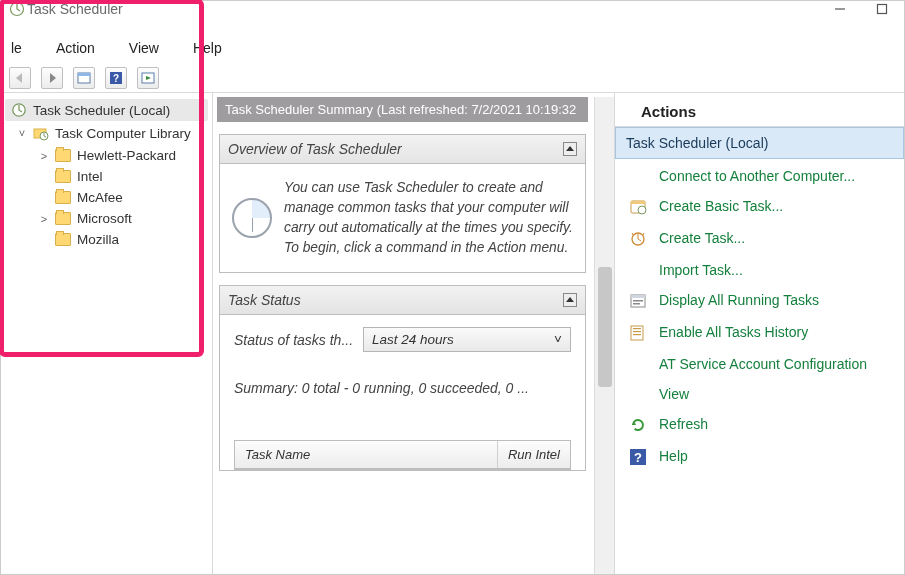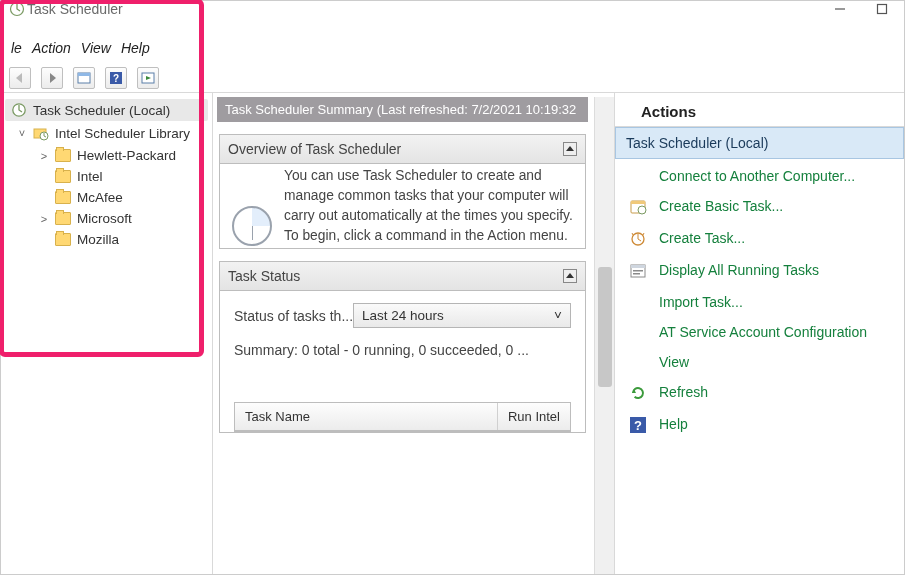--- a/index.html
+++ b/index.html
@@ -24,25 +24,24 @@
 }
 .titlebar .title { flex: 1; padding-left: 2px; font-size: 14px; }
 .titlebar .winbtns { display:flex; gap:26px; align-items:center; padding-right: 6px; }
 .winbtn { width:16px; height:16px; display:flex; align-items:center; justify-content:center; color:#555; }
 .winbtn svg { width:12px; height:12px; stroke:#555; fill:none; stroke-width:1.2; }
 
 .menubar {
   height: 30px;
   display: flex;
   align-items: center;
-  gap: 10px;
+  gap: 34px;
   padding: 0 10px;
   font-size: 14px;
   color: #222;
-  font-style: italic;
 }
 .menubar span { cursor: default; }
 
 .toolbar {
   height: 30px;
   display:flex;
   align-items:center;
   gap: 10px;
   padding: 0 8px;
   border-bottom: 1px solid #d9d9d9;
@@ -106,51 +105,52 @@
   background: #9f9ca0;
   color: #fff;
   font-size: 13px;
   padding: 5px 8px;
   white-space: nowrap;
   overflow: hidden;
 }
 .section {
   border: 1px solid #bdbdbd;
   margin: 0 2px;
+  font-style: italic;
 }
 .section-header {
   background: linear-gradient(#f2f2f2,#e4e4e4);
   border-bottom: 1px solid #bdbdbd;
   padding: 6px 8px;
   display:flex; align-items:center; justify-content:space-between;
   font-size: 14px;
   color: #444;
 }
 .collapse-btn {
   width:14px; height:14px; border:1px solid #888; background:#eee;
   display:flex; align-items:center; justify-content:center;
 }
 .collapse-btn svg { width:8px; height:8px; fill:#333; }
-.section-body { padding: 2px 12px; display:flex; gap:12px; align-items:flex-end; }
+.section-body { padding: 14px 12px; display:flex; gap:12px; align-items:center; }
 .clock-icon {
   width: 40px; height: 40px;
   border: 2px solid #9aa2ad;
   border-radius: 50%;
   position: relative;
   flex-shrink:0;
   background:
     conic-gradient(#e3eefb 0deg 90deg, transparent 90deg 360deg);
 }
 .clock-icon:after {
   content:""; position:absolute; left:50%; top:50%;
   width:1px; height:14px; background:#9aa2ad; transform-origin:top;
 }
 .overview-text { font-size: 13.8px; color:#444; line-height:1.45; }
 .status-body { padding: 12px 14px 18px; }
-.status-row { display:flex; align-items:center; gap:0; margin-bottom:14px; }
+.status-row { display:flex; align-items:center; gap:10px; margin-bottom:28px; }
 .status-label { font-size:14px; color:#444; white-space:nowrap; overflow:hidden; text-overflow:ellipsis; max-width:130px; }
 .status-select {
   flex:1;
   border:1px solid #b5b5b5;
   background: linear-gradient(#fafafa,#e9e9e9);
   padding: 4px 8px;
   display:flex; justify-content:space-between; align-items:center;
   font-size:13.5px; color:#333;
 }
 .status-summary { font-size:14px; color:#444; white-space:nowrap; overflow:hidden; text-overflow:ellipsis; }
@@ -279,21 +279,21 @@
         </svg>
       <span>Task Scheduler (Local)</span>
     </div>
     <div class="tree-lib">
       <span class="tree-caret">˅</span>
       <svg class="sched-icon" viewBox="0 0 16 16">
           <rect x="1" y="4" width="12" height="9" fill="#ffd873" stroke="#d8b14c"></rect>
           <circle cx="11" cy="11" r="4" fill="#fff" stroke="#7a9a63"></circle>
           <path d="M11 8v3l2 1" stroke="#7a9a63" fill="none"></path>
         </svg>
-      <span>Intel Scheduler Library</span>
+      <span>Task Computer Library</span>
     </div>
     <div class="tree-children">
         <div class="tree-item">
           <span class="tree-caret">&gt;</span>
           <span class="folder-icon"></span>
           <span>Hewlett-Packard</span>
         </div>
         <div class="tree-item">
           <span class="tree-caret blank">&gt;</span>
           <span class="folder-icon"></span>
@@ -390,33 +390,44 @@
           <span class="act-icon">
             <svg width="18" height="18" viewBox="0 0 18 18">
               <circle cx="9" cy="9" r="6" fill="#fff" stroke="#ce8a36" stroke-width="1.3"></circle>
               <path d="M9 4v5l3 2" stroke="#ce8a36" fill="none"></path>
               <path d="M3 3l1 2M15 3l-1 2" stroke="#ce8a36"></path>
             </svg>
           </span>
           <span>Create Task...</span>
         </div>
         <div class="action-item">
+          <span class="blank-icon"></span>
+          <span>Import Task...</span>
+        </div>
+        <div class="action-item">
           <span class="act-icon">
             <svg width="18" height="18" viewBox="0 0 18 18">
               <rect x="2" y="3" width="14" height="12" fill="#fff" stroke="#8a8a8a"></rect>
               <rect x="2" y="3" width="14" height="3" fill="#cfd6df"></rect>
               <rect x="4" y="8" width="10" height="1.5" fill="#8a8a8a"></rect>
               <rect x="4" y="11" width="7" height="1.5" fill="#8a8a8a"></rect>
             </svg>
           </span>
           <span>Display All Running Tasks</span>
         </div>
         <div class="action-item">
-          <span class="blank-icon"></span>
-          <span>Import Task...</span>
+          <span class="act-icon">
+            <svg width="18" height="18" viewBox="0 0 18 18">
+              <rect x="2" y="2" width="12" height="14" fill="#fff" stroke="#c79b4a"></rect>
+              <rect x="4" y="4" width="8" height="1.2" fill="#c79b4a"></rect>
+              <rect x="4" y="7" width="8" height="1.2" fill="#c79b4a"></rect>
+              <rect x="4" y="10" width="8" height="1.2" fill="#c79b4a"></rect>
+            </svg>
+          </span>
+          <span>Enable All Tasks History</span>
         </div>
         <div class="action-item">
           <span class="blank-icon"></span>
           <span>AT Service Account Configuration</span>
         </div>
         <div class="action-item">
           <span class="blank-icon"></span>
           <span>View</span>
         </div>
         <div class="action-item">

